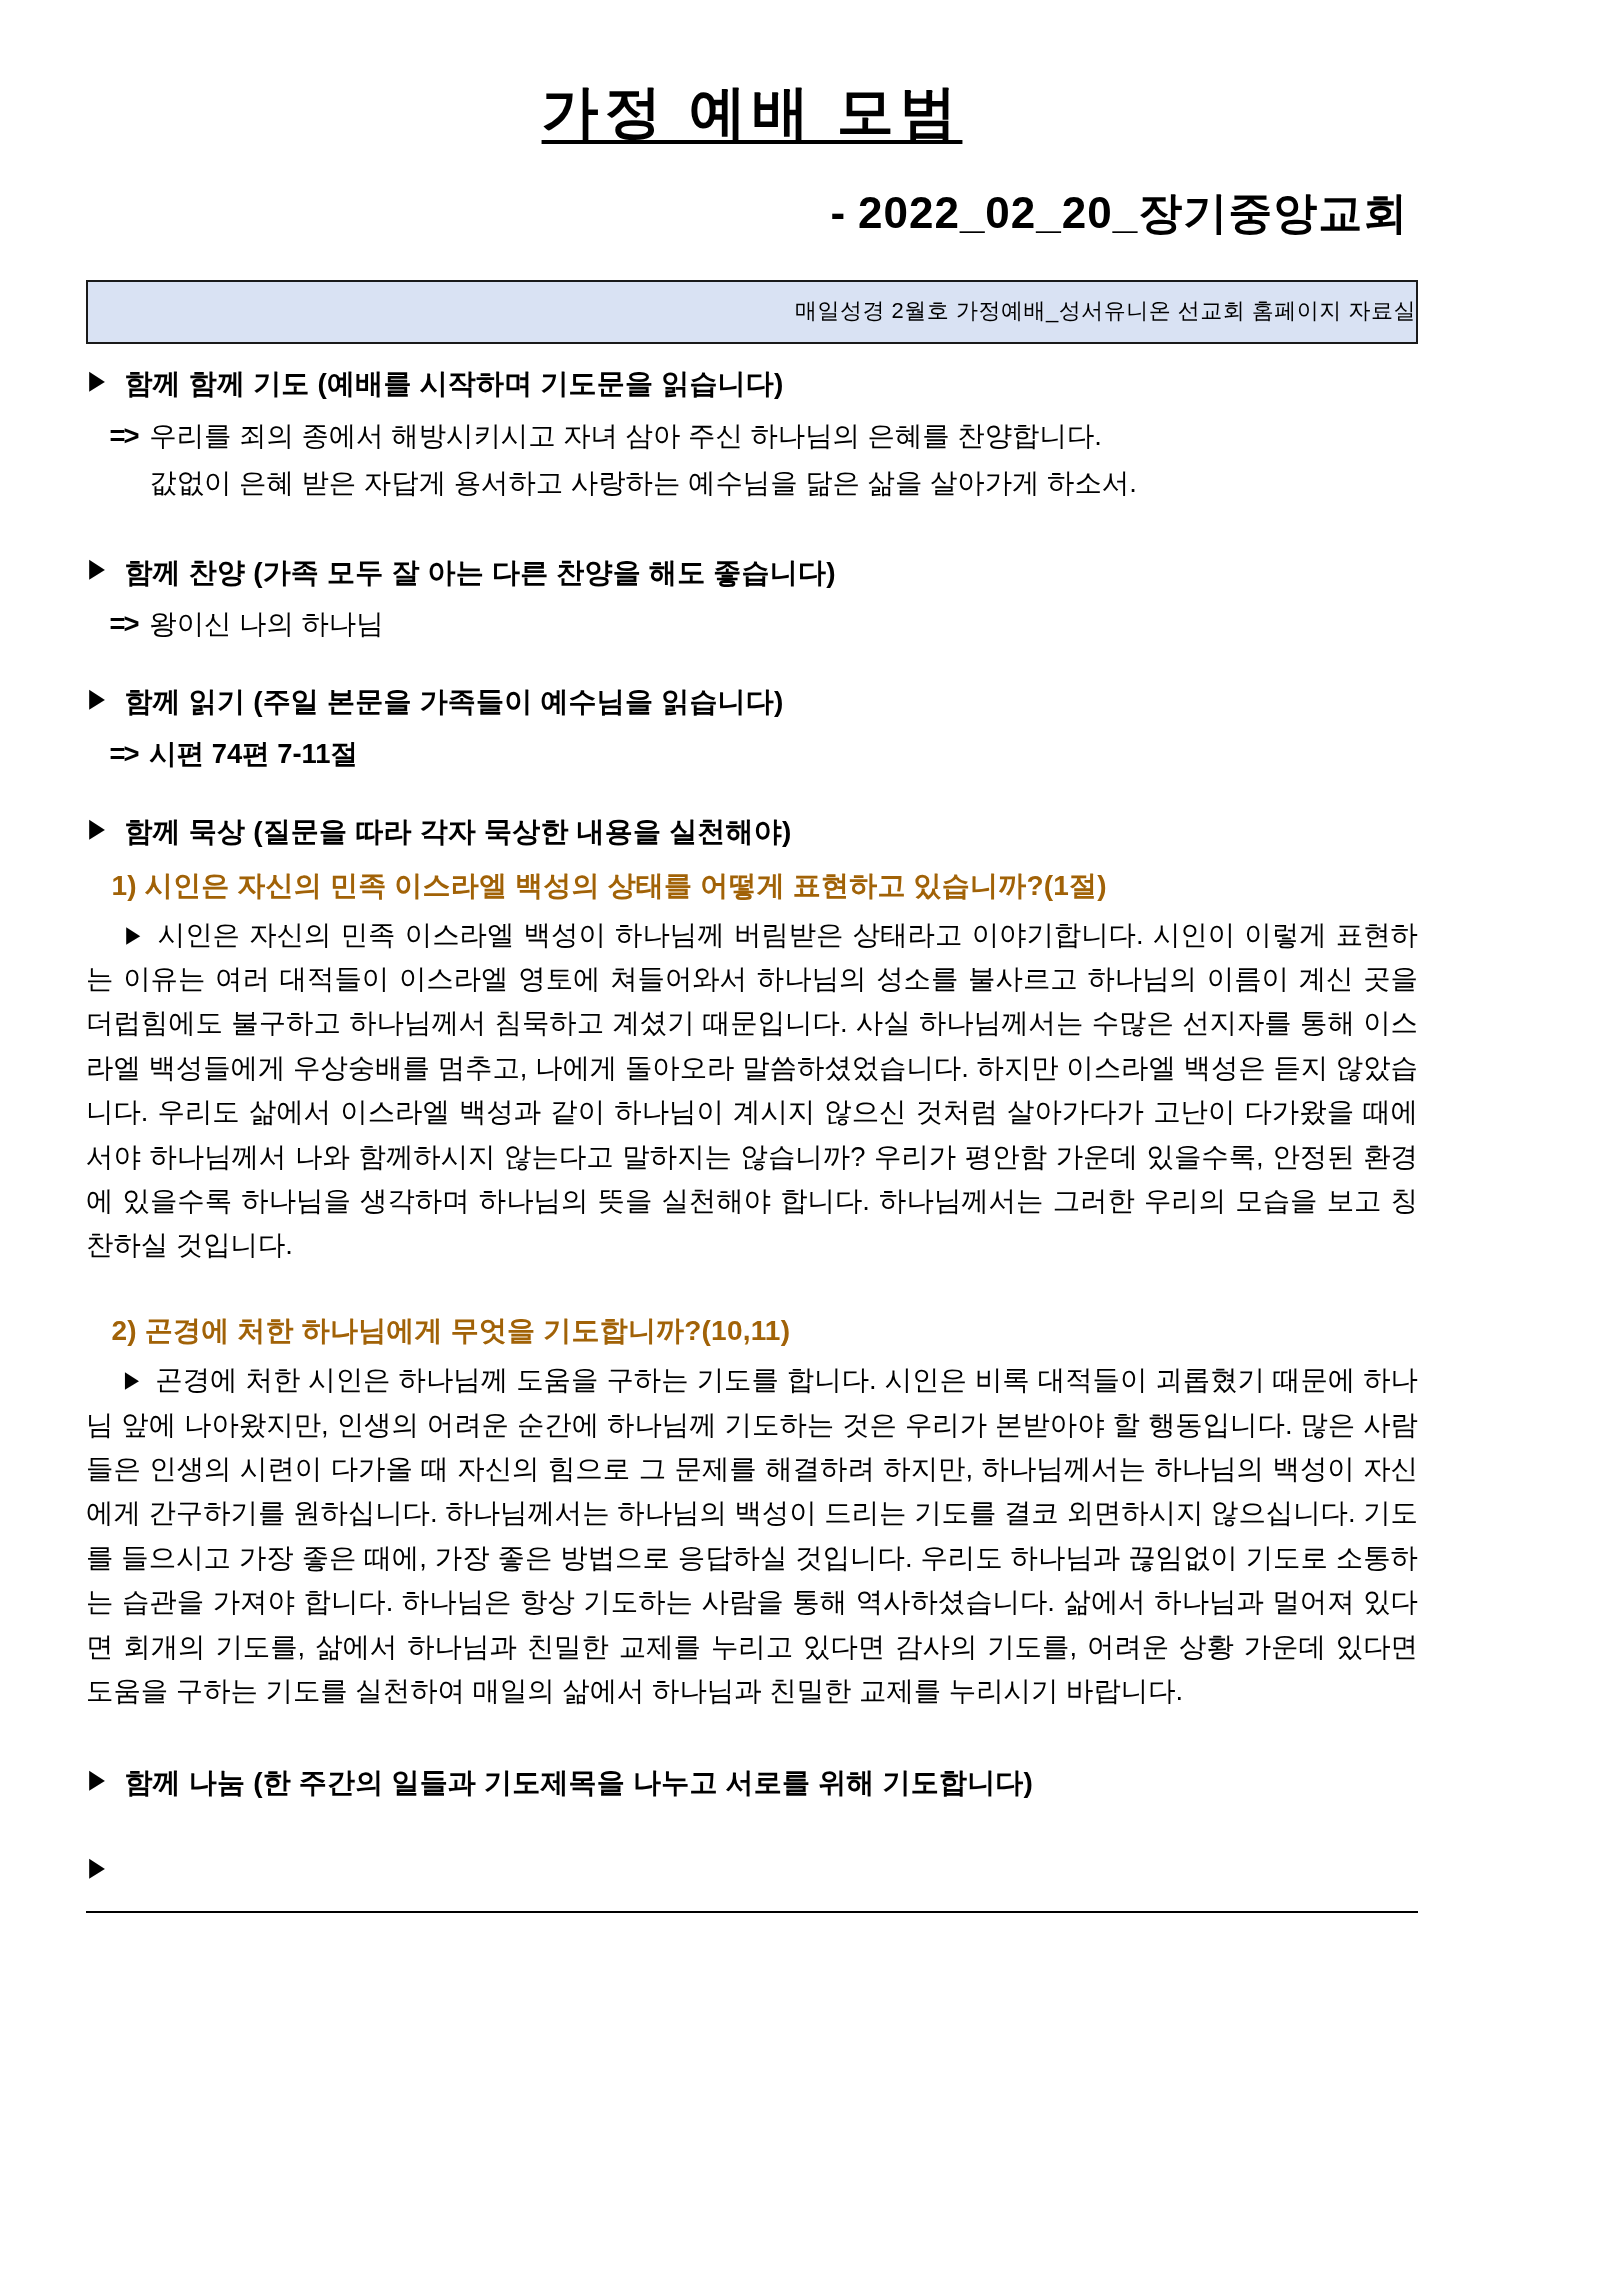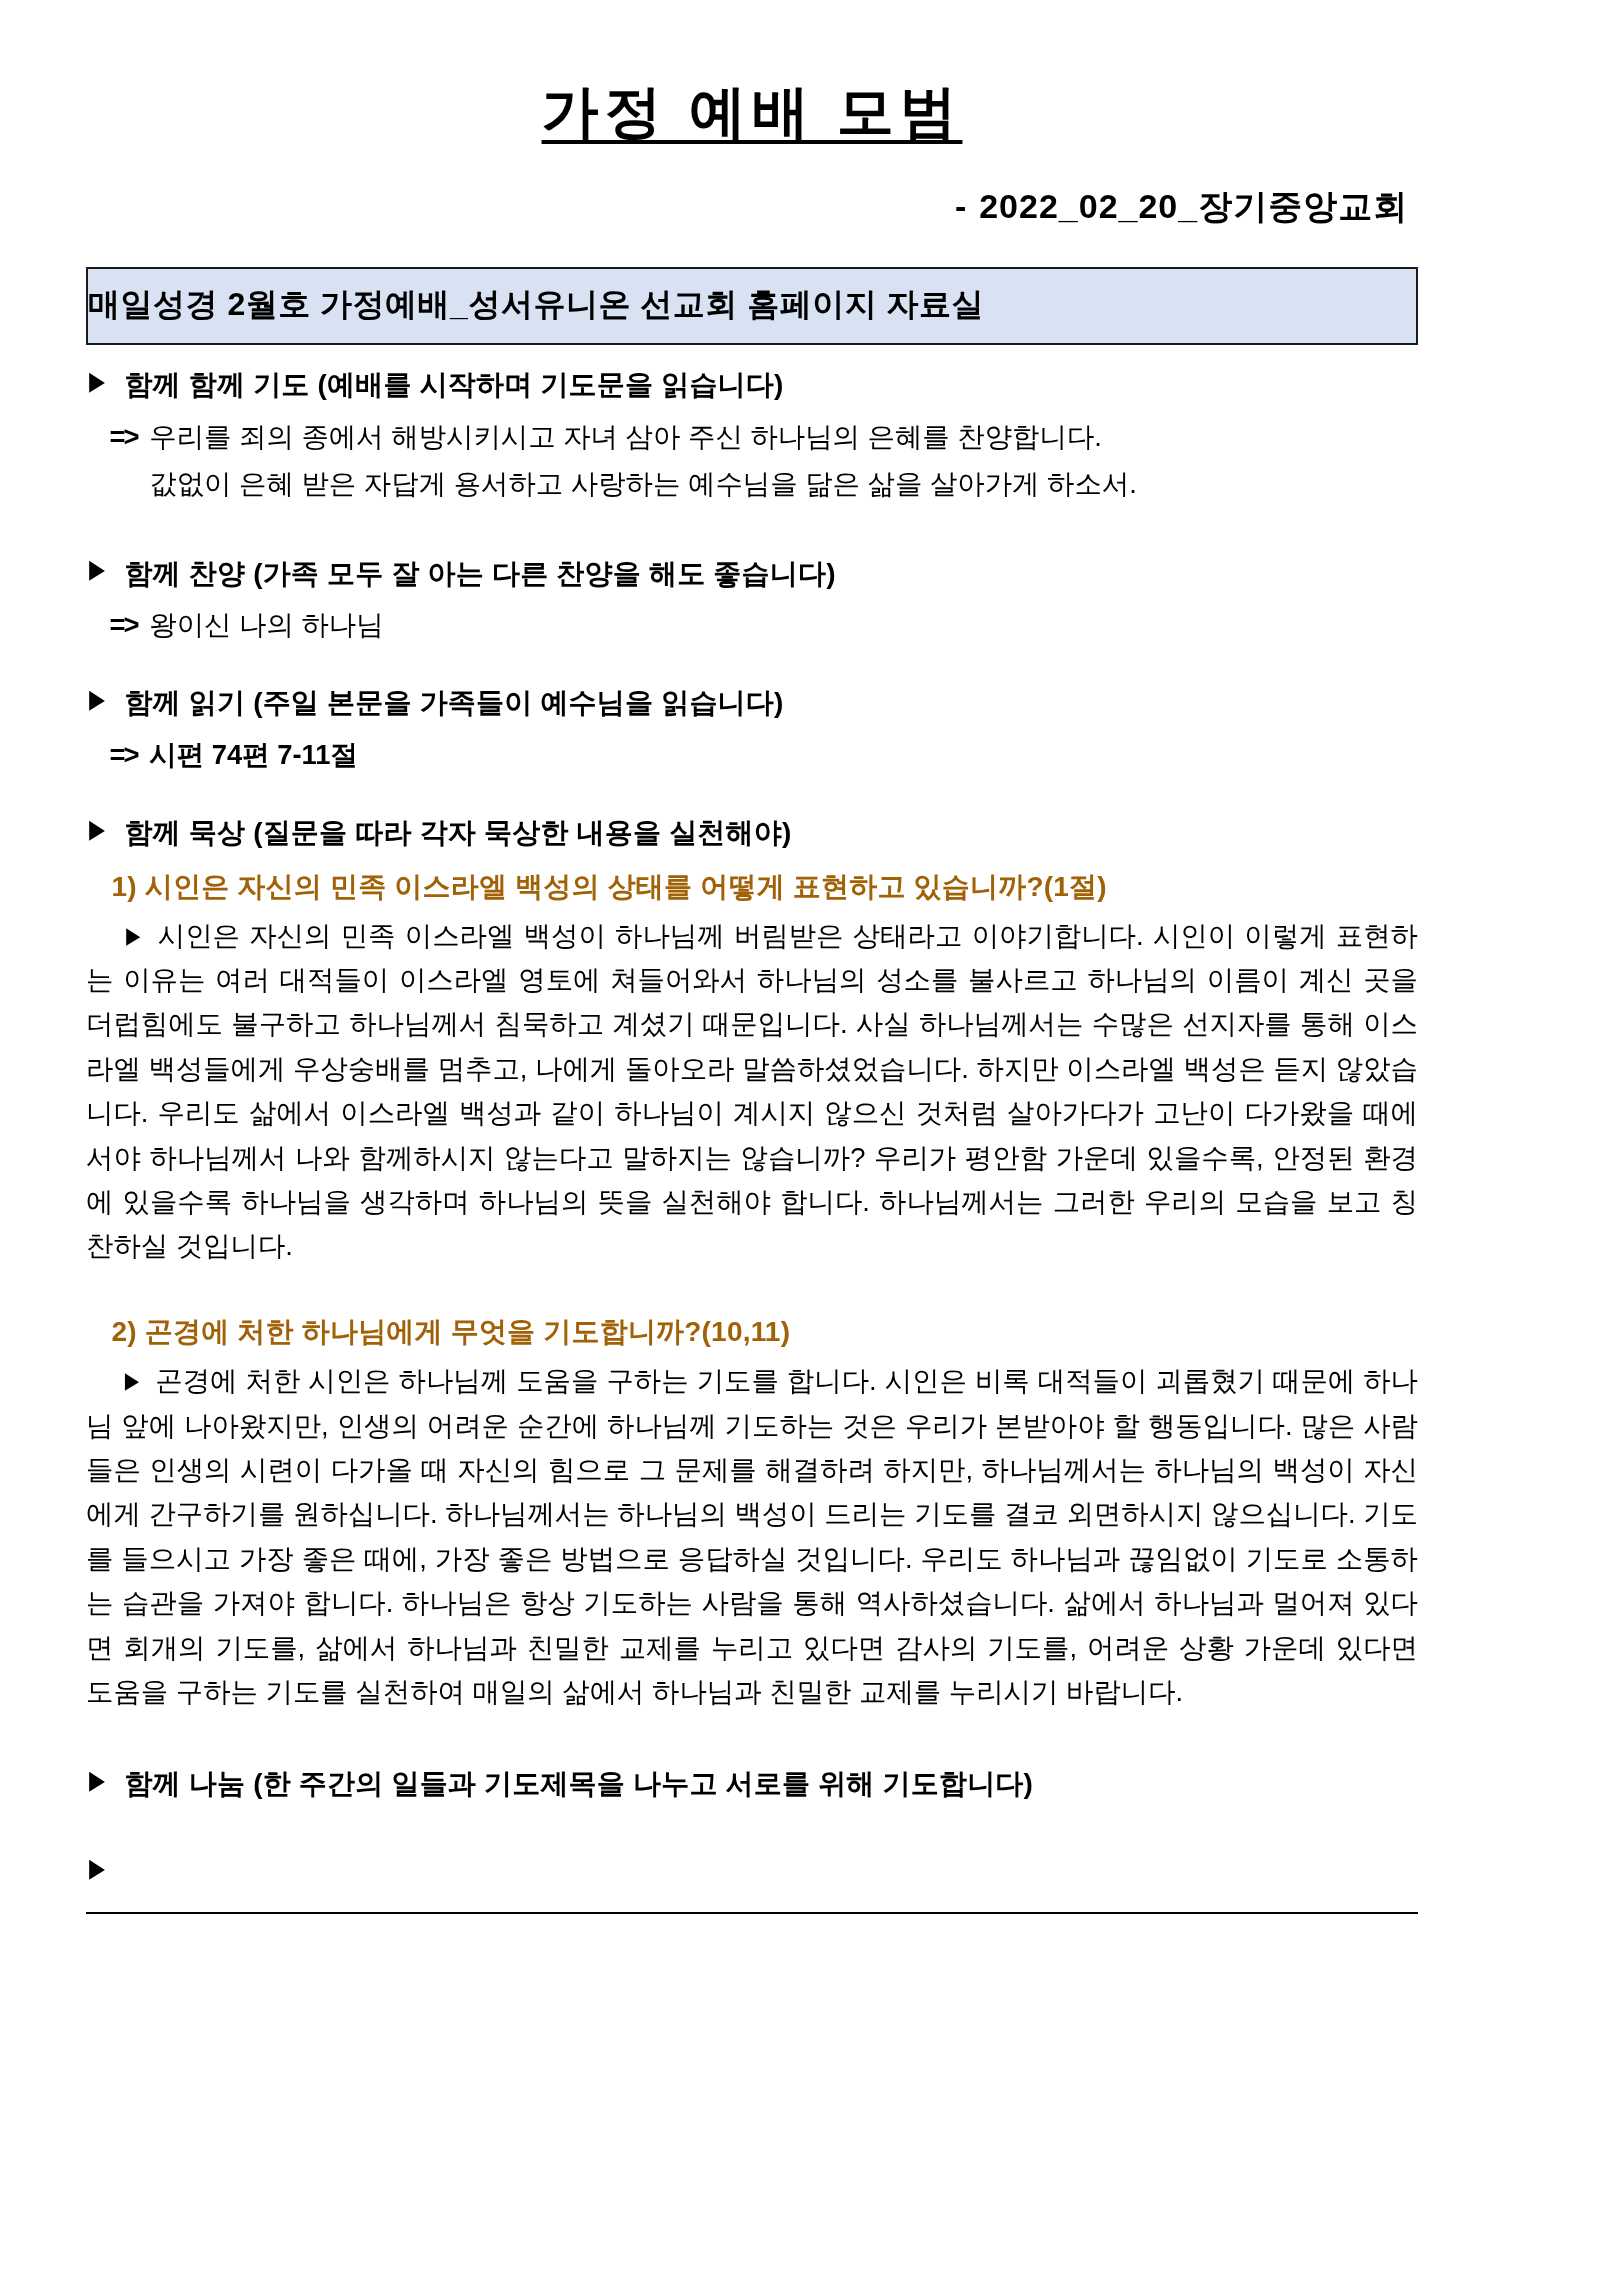--- a/index.html
+++ b/index.html
@@ -30,38 +30,38 @@
     letter-spacing: 5.9px;
     text-decoration: underline;
     text-underline-offset: 8.8px;
     text-decoration-thickness: 3.9px;
     margin: 0 0 9.8px 0;
     line-height: 1.25;
   }
 
   .doc-subtitle {
     text-align: right;
-    font-size: 34px;
+    font-size: 44px;
     font-weight: bold;
     letter-spacing: 1px;
     margin: 37px 9.8px 0 0;
     white-space: nowrap;
   }
   .doc-subtitle .dash {
     margin-right: 11.8px;
   }
 
   
   .banner {
     margin: 37px 0 0 0;
     border: 2.9px solid #1a1a1a;
     background: #d9e2f3;
-    text-align: left;
-    font-size: 32px;
-    font-weight: bold;
+    text-align: right;
+    font-size: 22px;
+    font-weight: normal;
     padding: 13.7px 0 15.7px 0;
     letter-spacing: 0.5px;
   }
 
   
   .section {
     margin-top: 21.6px;
   }
   .sec-head {
     display: flex;

